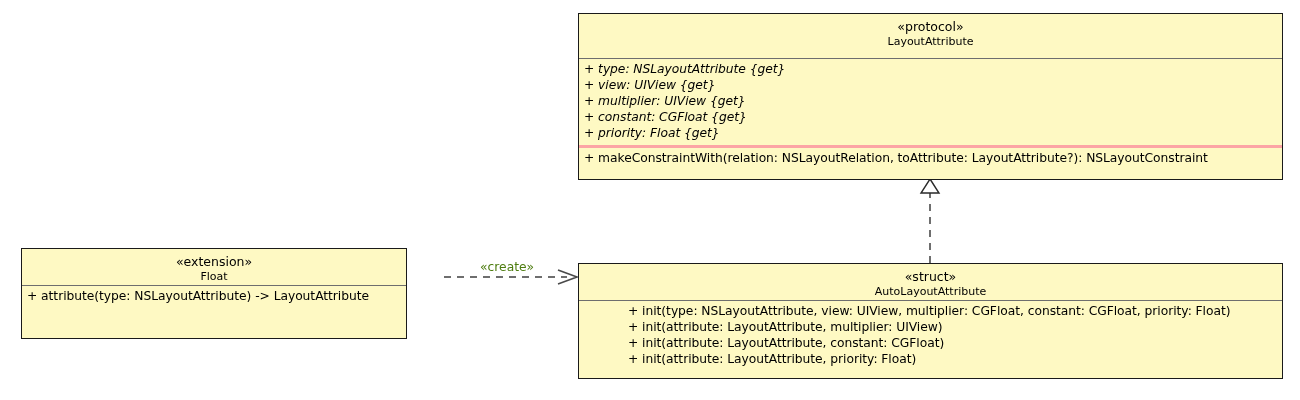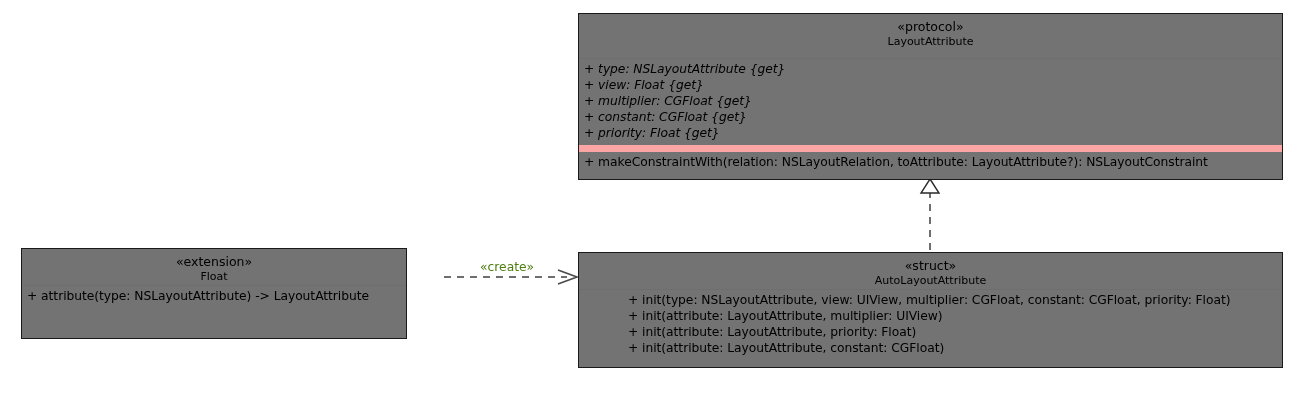--- a/index.html
+++ b/index.html
@@ -17,21 +17,21 @@
     position: relative;
     width: 1300px;
     height: 400px;
   }
 
   
   .uml-box {
     position: absolute;
     box-sizing: border-box;
     border: 1px solid #1a1a1a;
-    background: #737373;
+    background: #fef9c3;
   }
   .uml-header {
     box-sizing: border-box;
     border-bottom: 1px solid #6e6e6e;
     text-align: center;
     padding: 5px 4px 6px 4px;
     line-height: 1.28;
   }
   .stereotype {
     display: block;
@@ -43,21 +43,21 @@
     display: block;
     font-size: 11px;
     color: #000;
     white-space: nowrap;
   }
   .uml-compartment {
     box-sizing: border-box;
     padding: 2px 0 2px 0;
   }
   .uml-compartment + .uml-compartment {
-    border-top: 7px solid #fca5a5;
+    border-top: 3px solid #fca5a5;
   }
   .member {
     font-size: 12.3px;
     color: #000;
     line-height: 16px;
     white-space: nowrap;
     padding: 0 3px 0 5px;
     letter-spacing: -0.05px;
   }
 
@@ -76,21 +76,21 @@
     left: 21px;
     top: 248px;
     width: 386px;
     height: 91px;
   }
   #box-uiview .uml-header { height: 37px; }
   #box-uiview .compartment-ops { height: 52px; }
 
   #box-struct {
     left: 578px;
-    top: 252px;
+    top: 263px;
     width: 705px;
     height: 116px;
   }
   #box-struct .uml-header { height: 37px; }
   #box-struct .compartment-ops { height: 77px; margin-left: 44px; }
 
   
   .connector-svg {
     position: absolute;
     left: 0;
@@ -147,22 +147,22 @@
 
   <div class="edge-label" id="label-create">«create»</div>
 
   <div class="uml-box" id="box-protocol">
     <div class="uml-header">
       <span class="stereotype">«protocol»</span>
       <span class="classname">LayoutAttribute</span>
     </div>
     <div class="uml-compartment compartment-attrs">
       <div class="member">+ type: NSLayoutAttribute {get}</div>
-      <div class="member">+ view: Float {get}</div>
-      <div class="member">+ multiplier: CGFloat {get}</div>
+      <div class="member">+ view: UIView {get}</div>
+      <div class="member">+ multiplier: UIView {get}</div>
       <div class="member">+ constant: CGFloat {get}</div>
       <div class="member">+ priority: Float {get}</div>
     </div>
     <div class="uml-compartment compartment-ops">
       <div class="member">+ makeConstraintWith(relation: NSLayoutRelation, toAttribute: LayoutAttribute?): NSLayoutConstraint</div>
     </div>
   </div>
 
   <div class="uml-box" id="box-uiview">
     <div class="uml-header">
@@ -175,18 +175,18 @@
   </div>
 
   <div class="uml-box" id="box-struct">
     <div class="uml-header">
       <span class="stereotype">«struct»</span>
       <span class="classname">AutoLayoutAttribute</span>
     </div>
     <div class="uml-compartment compartment-ops">
       <div class="member">+ init(type: NSLayoutAttribute, view: UIView, multiplier: CGFloat, constant: CGFloat, priority: Float)</div>
       <div class="member">+ init(attribute: LayoutAttribute, multiplier: UIView)</div>
+      <div class="member">+ init(attribute: LayoutAttribute, constant: CGFloat)</div>
       <div class="member">+ init(attribute: LayoutAttribute, priority: Float)</div>
-      <div class="member">+ init(attribute: LayoutAttribute, constant: CGFloat)</div>
     </div>
   </div>
 
 </div>
 
 </body></html>

